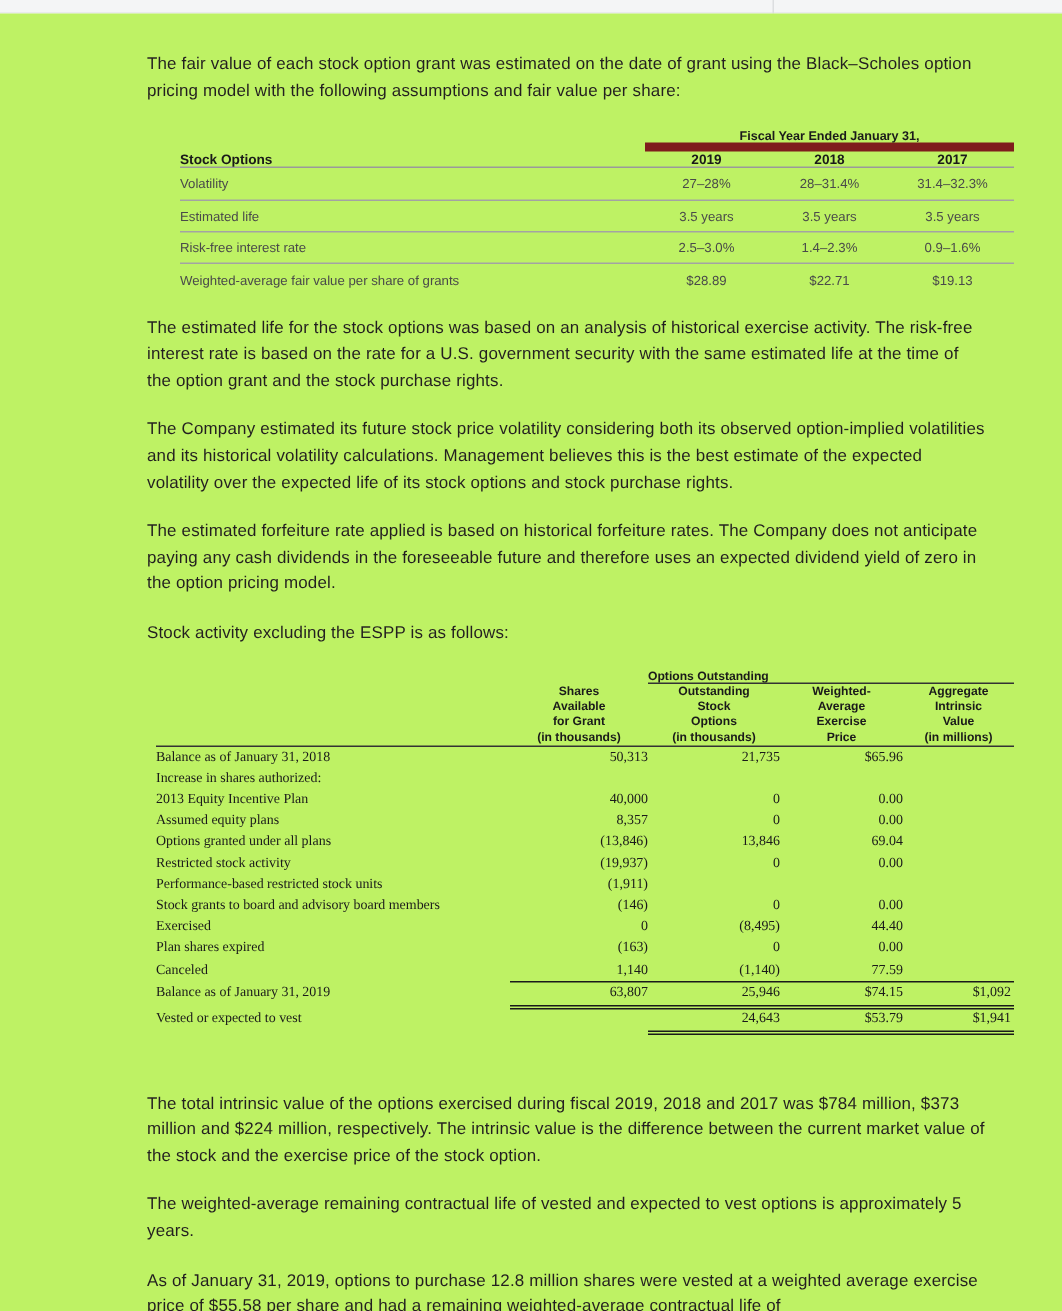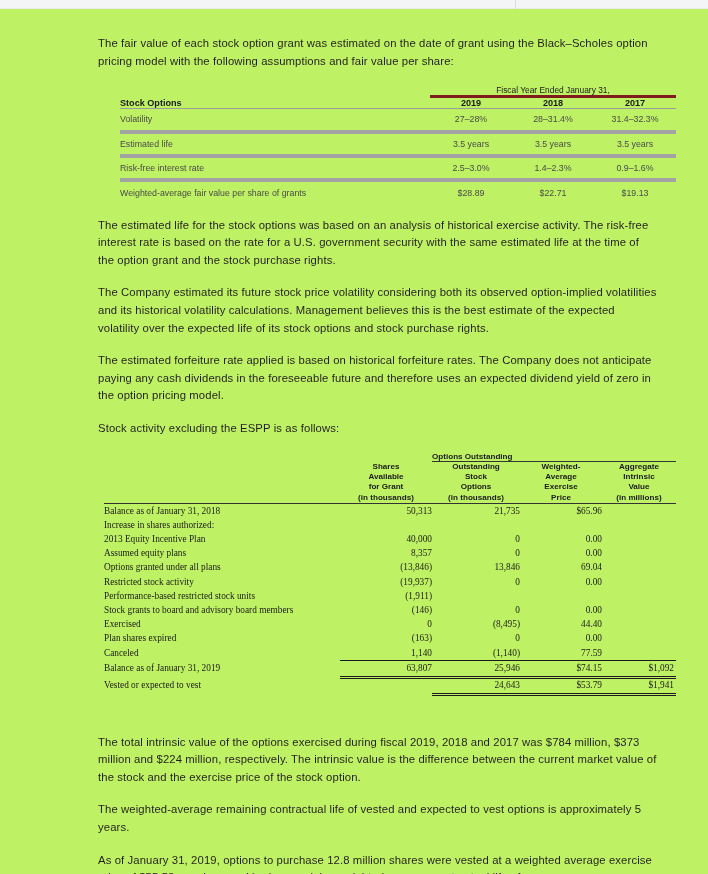--- a/index.html
+++ b/index.html
@@ -71,46 +71,46 @@
     font-family: "Liberation Sans", sans-serif;
     font-size: 8.6px;
     color: #404040;
   }
   table.tbl1 th, table.tbl1 td {
     padding: 0;
     vertical-align: bottom;
   }
   .t1-spangroup {
     text-align: center;
-    font-weight: normal;
+    font-weight: bold;
     font-size: 8.4px;
     color: #1a1a1a;
     padding-bottom: 2px;
-    border-bottom: 3px solid #7f1d1d;
+    border-bottom: 6px solid #7f1d1d;
   }
   .t1-yr {
     text-align: center;
     font-weight: bold;
     font-size: 9.1px;
     color: #1a1a1a;
     padding: 6px 0 5px 0;
   }
   .t1-stockopt {
     font-weight: bold;
     font-size: 9.1px;
     color: #1a1a1a;
     padding: 6px 0 5px 0;
     text-align: left;
   }
   tr.t1-headrow > * { border-bottom: 1.4px solid #9a9a9a; }
   table.tbl1 tbody td {
     padding: 5.2px 0;
     font-size: 8.8px;
     color: #4a4a4a;
-    border-bottom: 4px solid #a3a3a3;
+    border-bottom: 1px solid #a3a3a3;
   }
   table.tbl1 tbody tr:last-child td { border-bottom: none; }
   table.tbl1 tbody td.num { text-align: center; }
   table.tbl1 tbody td.lbl { text-align: left; }
   .c-lbl  { width: 310px; }
   .c-y    { width: 82px; }
 
   
   .tbl2-wrap {
     margin: 6px 0 0 6px;

